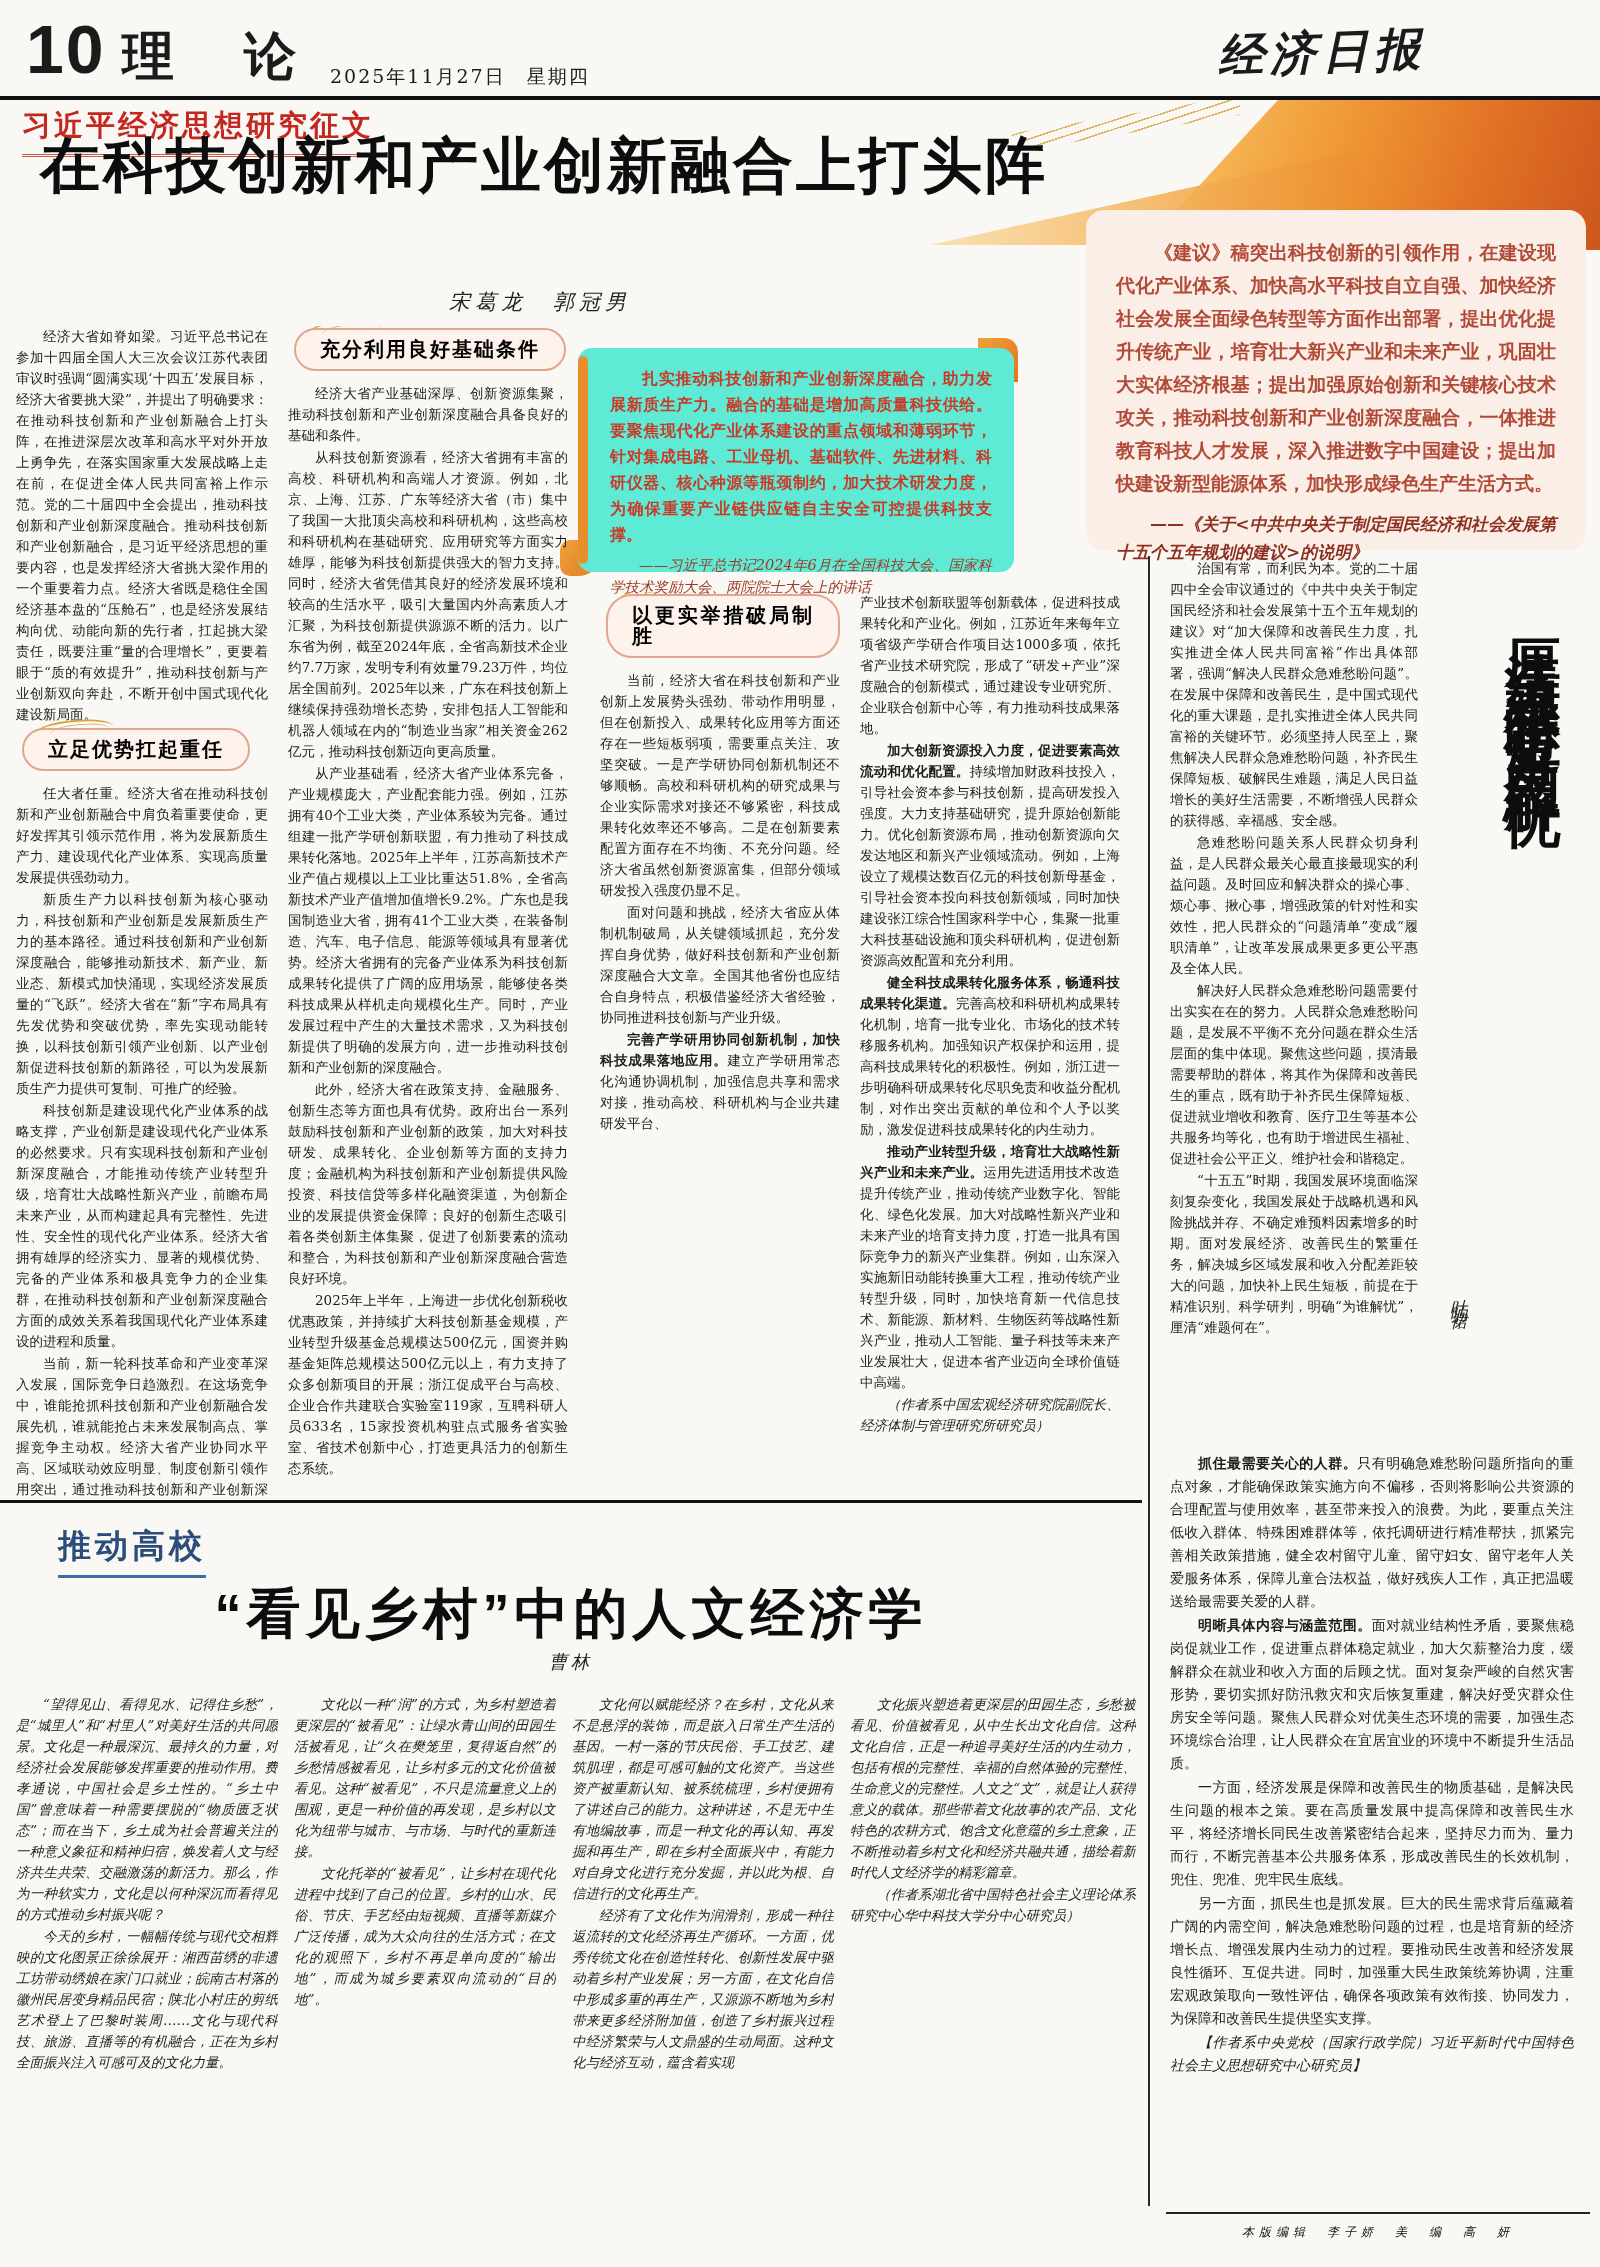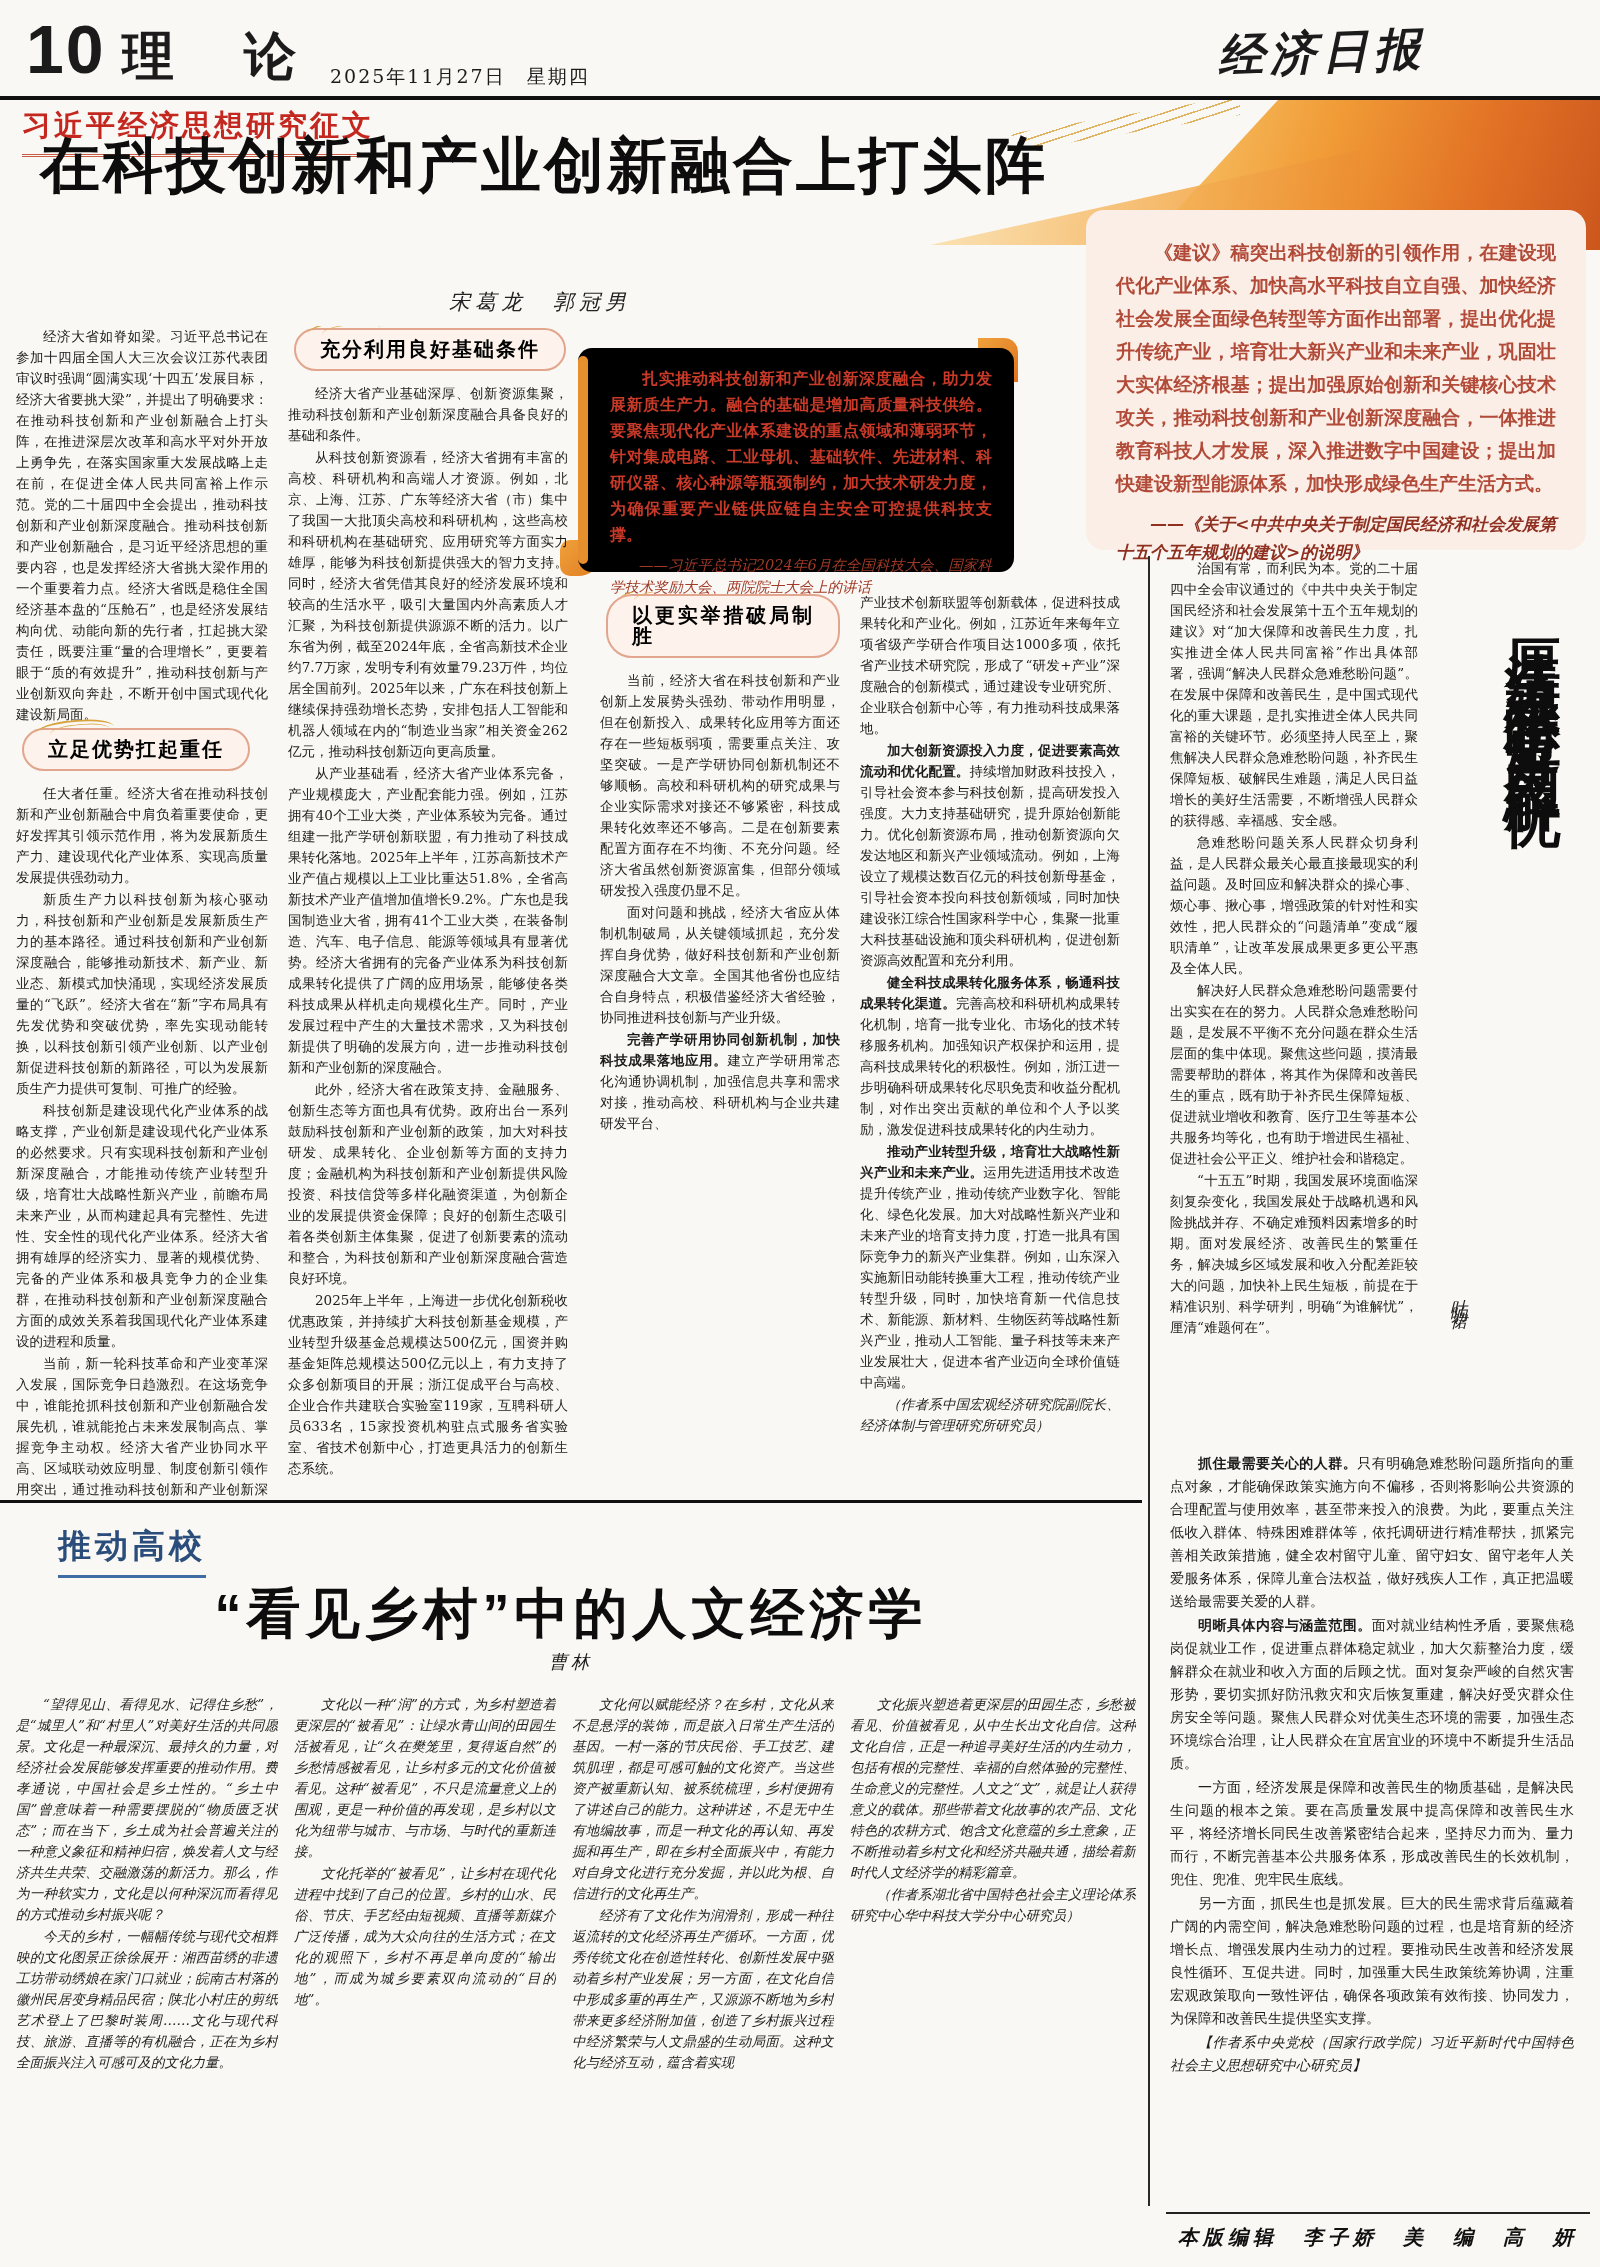--- a/index.html
+++ b/index.html
@@ -41,21 +41,21 @@
   .sec-head::before{content:"";position:absolute;top:-10px;left:12px;width:78px;height:18px;border-radius:50%;
         border-top:2px solid #d9a33c;transform:rotate(-5deg);}
   .sec-head::after{content:"";position:absolute;top:-6px;left:26px;width:60px;height:14px;border-radius:50%;
         border-top:1.5px solid #e0b25a;transform:rotate(-5deg);}
   .col{position:absolute;text-align:justify;overflow:hidden;font-size:13.5px;line-height:21px;color:#1c1c1c;}
   .col p{margin:0 0 1px 0;text-indent:2em;}
   .col p.cont{text-indent:0;}
   b.lead{font-family:"Liberation Sans","DejaVu Sans",sans-serif;font-weight:700;}
   .author-note{font-style:italic;}
   
-  .qbox-mid{left:578px;top:348px;width:436px;height:224px;background:#000000;border-radius:14px;
+  .qbox-mid{left:578px;top:348px;width:436px;height:224px;background:#5eead4;border-radius:14px;
         padding:18px 22px 14px 32px;box-sizing:border-box;}
   .qbox-mid .bar{position:absolute;left:0;top:8px;bottom:8px;width:10px;background:#e78f2d;border-radius:6px;}
   .qbox-mid .qt{font-size:16px;line-height:26px;font-weight:700;color:#c93a28;text-align:justify;text-indent:2em;
         font-family:"Liberation Sans",sans-serif;margin:0;}
   .qbox-mid .src{font-size:14.5px;line-height:22px;color:#a03a28;font-style:italic;text-align:justify;text-indent:2em;margin:6px 0 0 0;}
   .qbox-right{left:1086px;top:210px;width:500px;height:340px;background:#fbeee6;border-radius:18px;
         padding:26px 30px 18px 30px;box-sizing:border-box;}
   .qbox-right .qt{font-size:19px;line-height:33px;color:#b14a38;font-weight:600;text-align:justify;text-indent:2em;
         font-family:"Liberation Sans",sans-serif;margin:0;}
   .qbox-right .src{font-size:17px;line-height:28px;color:#8e2f20;font-style:italic;font-weight:700;
@@ -68,21 +68,21 @@
   
   .midrule{left:0;top:1500px;width:1142px;height:3px;background:#111;}
   .tea-label{left:58px;top:1524px;font-size:33px;font-weight:700;color:#2a4d7b;letter-spacing:4px;
         border-bottom:3px solid #3f6ca3;padding-bottom:6px;}
   .tea-headline{left:0;top:1578px;width:1142px;text-align:center;font-size:54px;font-weight:700;letter-spacing:5px;
         font-family:"Liberation Sans","DejaVu Sans",sans-serif;color:#0d0d0d;}
   .tea-author{left:0;top:1650px;width:1142px;text-align:center;font-size:18px;font-style:italic;letter-spacing:4px;}
   .kai{font-style:italic;}
   
   .ed-rule{left:1166px;top:2212px;width:424px;height:2px;background:#222;}
-  .editor-line{left:1166px;top:2224px;width:424px;text-align:center;font-size:20px;font-weight:700;
+  .editor-line{left:1166px;top:2224px;width:424px;text-align:center;font-size:12px;font-weight:400;
         letter-spacing:5px;font-style:italic;color:#111;}
 </style>
 </head>
 <body>
 
 <div class="abs rib1"></div>
 <div class="abs rib2"></div>
 <div class="abs goldlines"></div>
 <div class="abs swoosh"></div>
 <div class="abs fold"></div>

